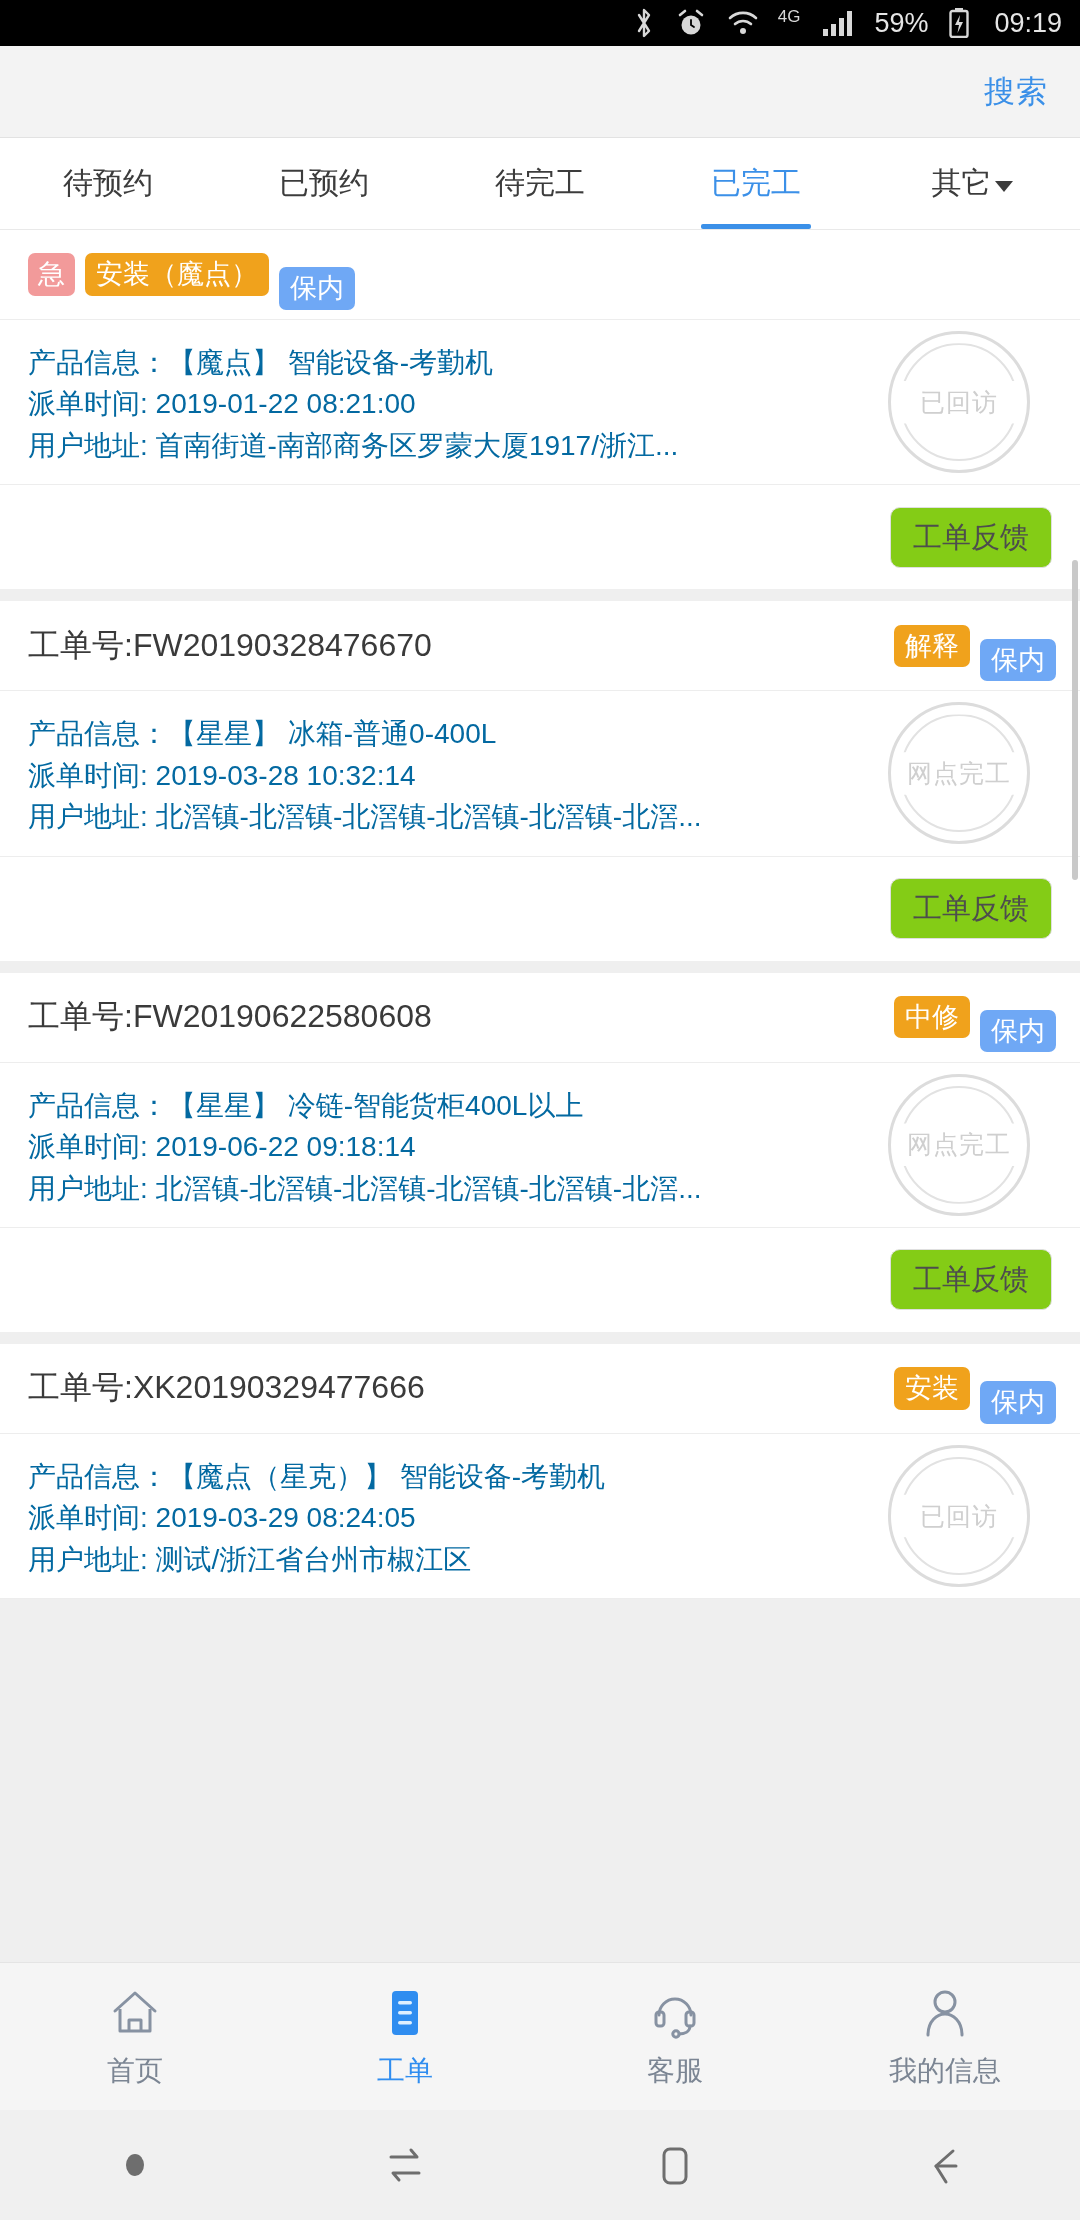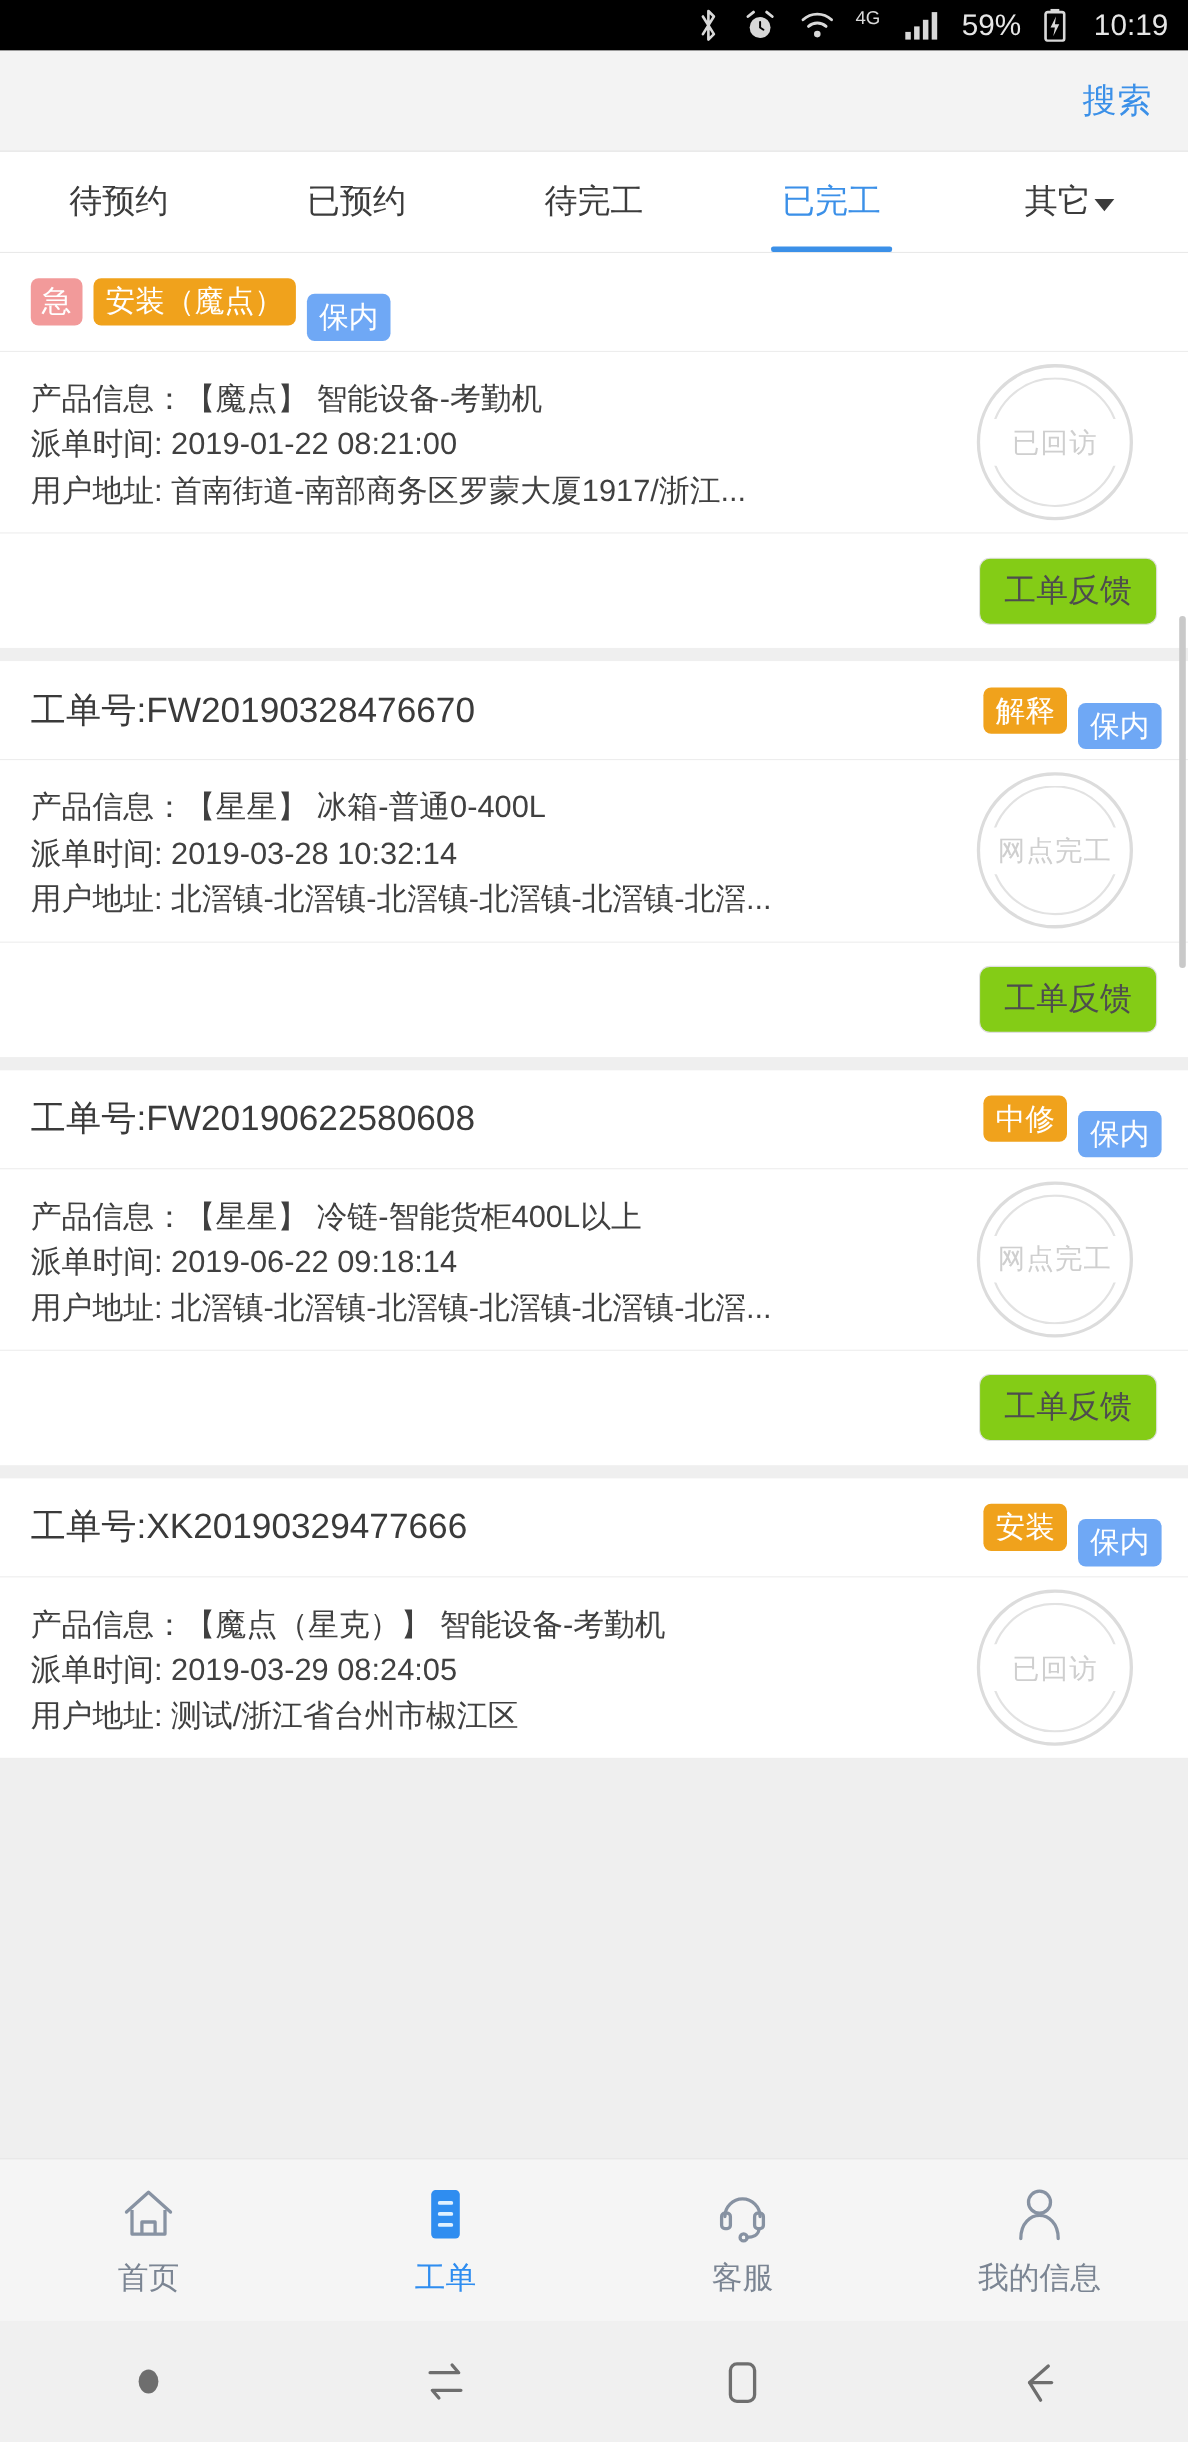--- a/index.html
+++ b/index.html
@@ -79,21 +79,21 @@
   }
   .badge.urgent { background:#f29a9a; padding:7px 10px; }
   .badge.type   { background:#f0a21c; }
   .badge.warranty { background:#6fa8f5;margin-top:28px; }
 
   .card-body {
     position:relative; padding:22px 28px 18px 28px;
     border-bottom:1px solid #ededed; min-height:160px;
   }
   .info-line {
-    font-size:28px; color:#404040; line-height:1.48;
+    font-size:28px; color:#0369a1; line-height:1.48;
     white-space:nowrap; overflow:hidden; max-width:780px;
   }
 
   
   .stamp {
     position:absolute; right:50px; top:50%; transform:translateY(-50%);
     width:142px; height:142px; border-radius:50%;
     border:3px solid #dcdcdc;
     display:flex; align-items:center; justify-content:center;
   }
@@ -181,21 +181,21 @@
         </svg>
     </span>
     <span class="sb-txt">59%</span>
     <span class="sb-ico">
       <svg width="20" height="30" viewBox="0 0 20 30">
           <rect x="6" y="0" width="8" height="3" fill="#d8d8d8"></rect>
           <rect x="1.5" y="3" width="17" height="26" rx="2" fill="none" stroke="#d8d8d8" stroke-width="2.4"></rect>
           <path d="M11 7 L6 17 L10 17 L8.5 25 L14 14 L10 14 Z" fill="#d8d8d8"></path>
         </svg>
     </span>
-    <span class="sb-txt sb-time">10:19</span>
+    <span class="sb-txt sb-time">09:19</span>
   </div>
 
   <div class="titlebar">
     <span class="search-btn">搜索</span>
   </div>
 
   <div class="tabbar">
     <div class="tab">
       <span>待预约</span>
     </div>

